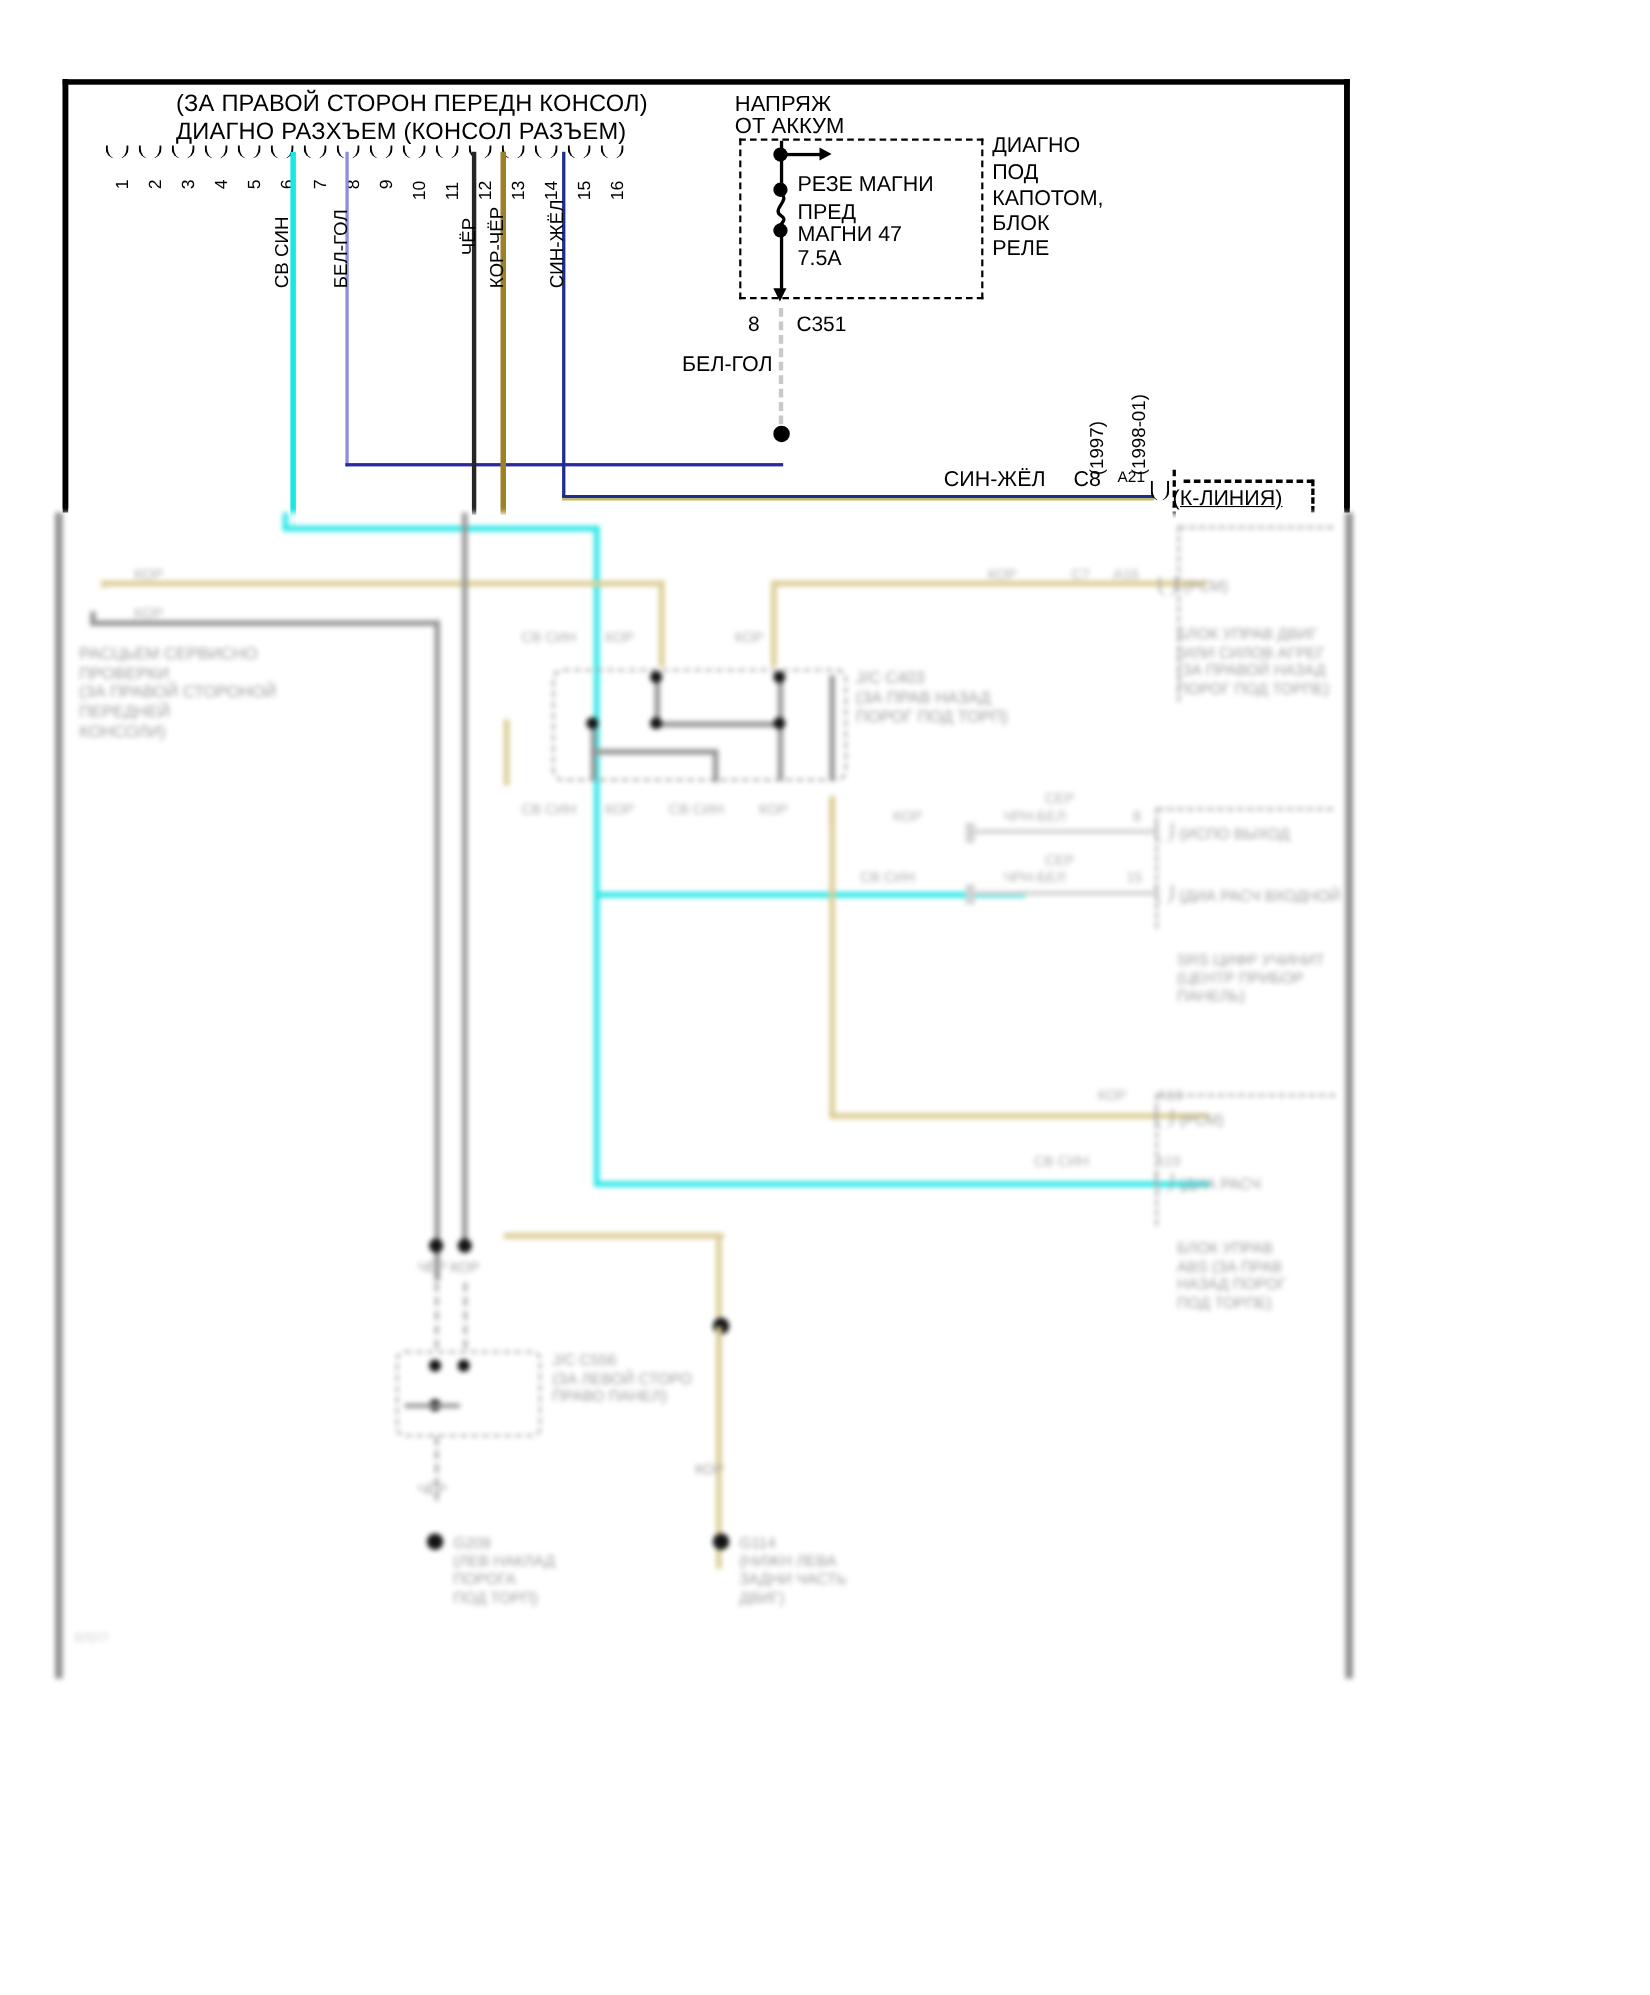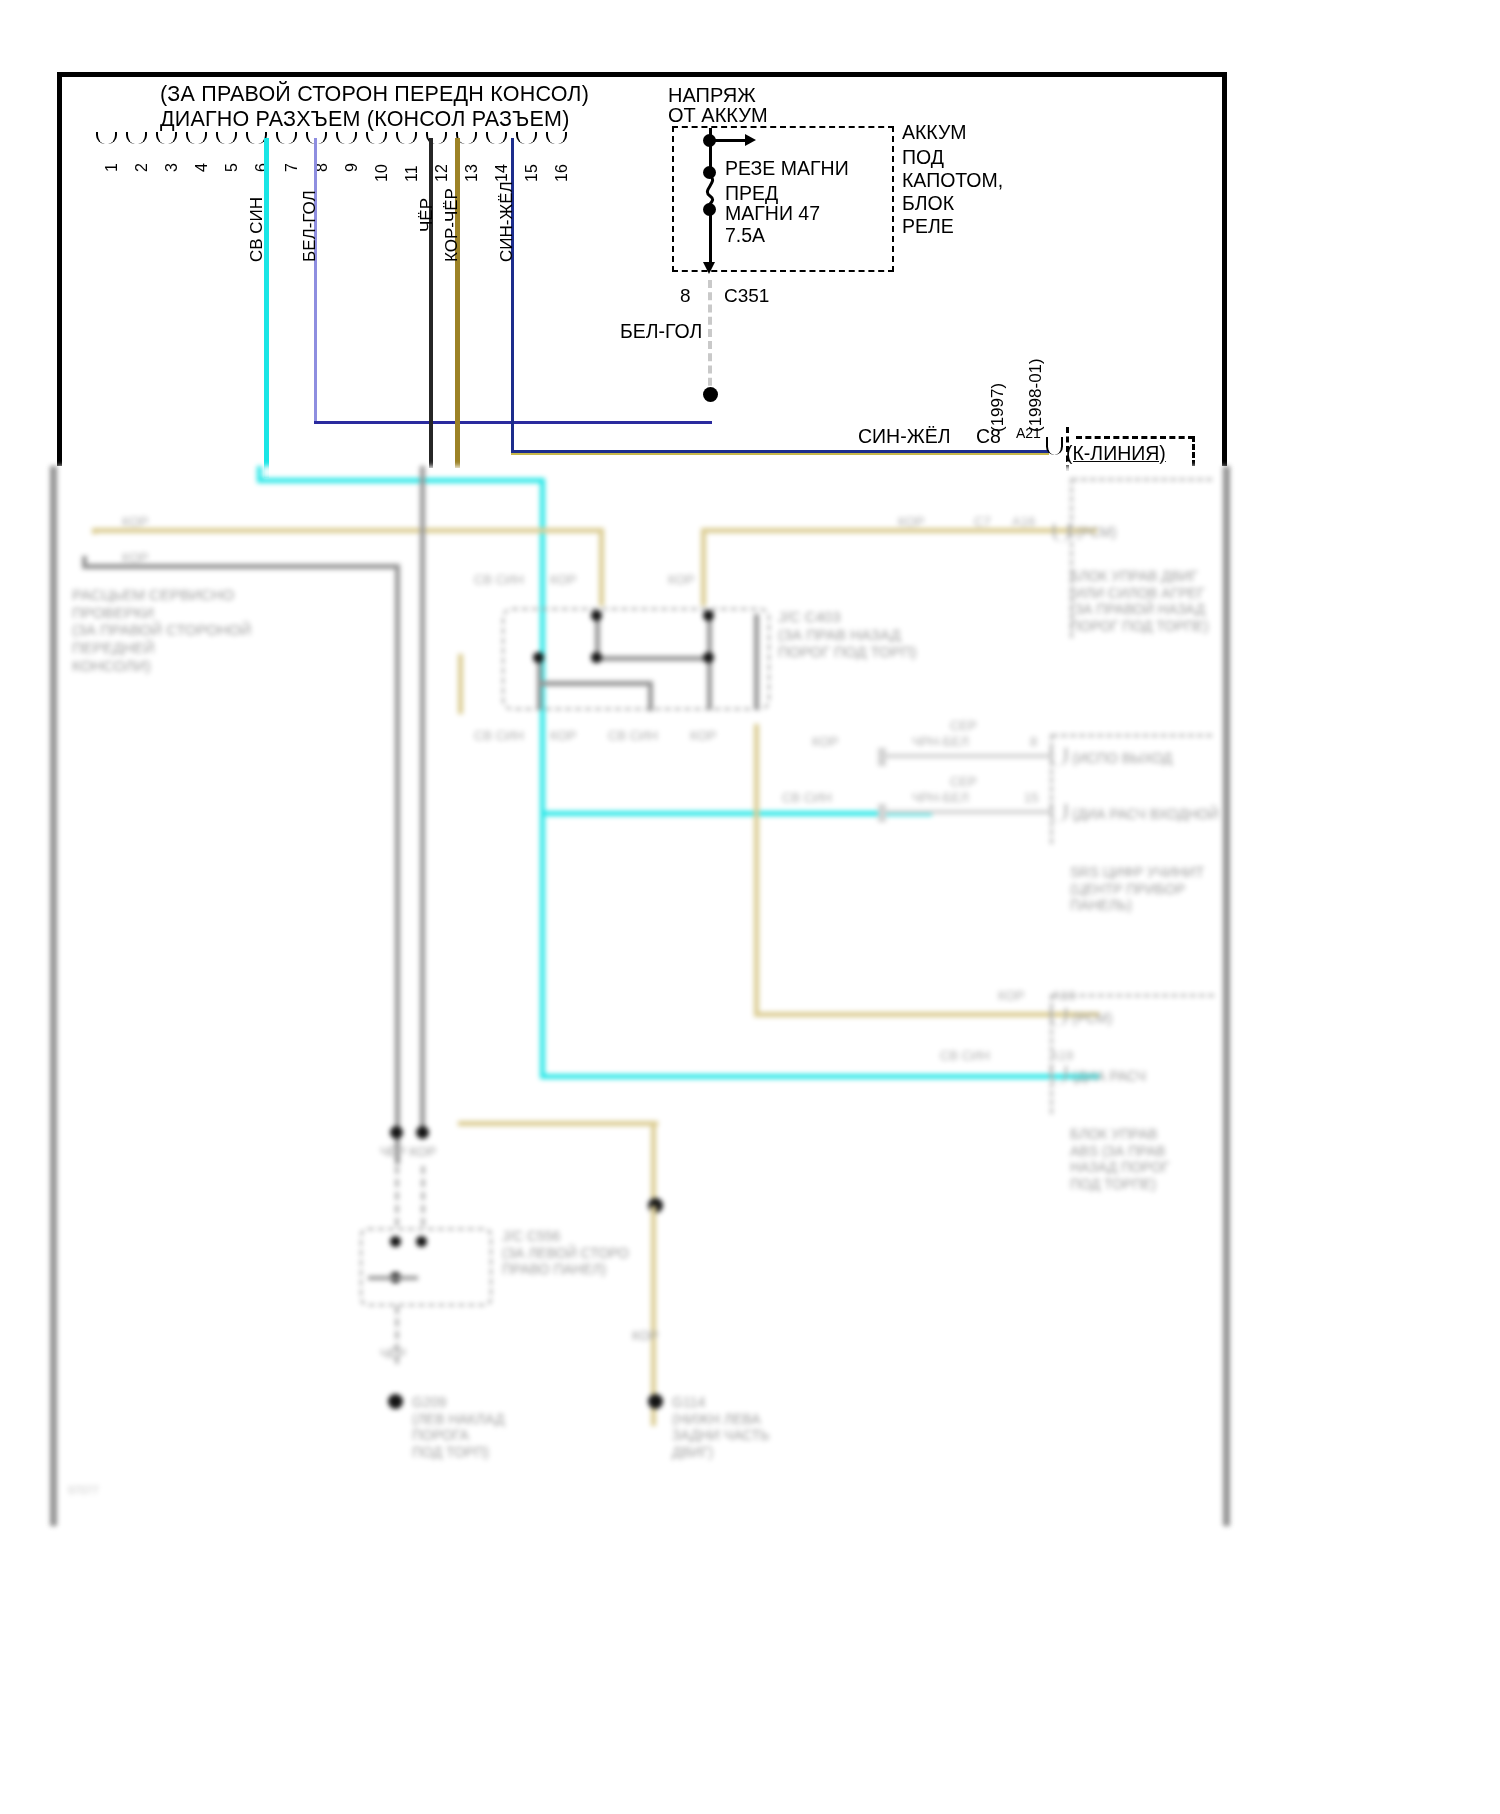--- a/index.html
+++ b/index.html
@@ -123,21 +123,21 @@
   </svg>
   <div class="dot" style="left:703px;top:203px;width:13px;height:13px;"></div>
   <div class="wire" style="left:709px;top:212px;width:3px;height:52px;"></div>
   <div class="abs" style="left:703px;top:262px;width:0;height:0;border-top:12px solid #000;border-left:6.5px solid transparent;border-right:6.5px solid transparent;"></div>
 
   <div class="txt" style="left:725px;top:157px;font-size:19.5px;">РЕЗЕ МАГНИ</div>
   <div class="txt" style="left:725px;top:182px;font-size:19.5px;">ПРЕД</div>
   <div class="txt" style="left:725px;top:202px;font-size:19.5px;">МАГНИ 47</div>
   <div class="txt" style="left:725px;top:224px;font-size:19.5px;">7.5A</div>
 
-  <div class="txt" style="left:902px;top:121px;font-size:19.5px;">АККУМ</div>
+  <div class="txt" style="left:902px;top:121px;font-size:19.5px;">ДИАГНО</div>
   <div class="txt" style="left:902px;top:146px;font-size:19.5px;">ПОД</div>
   <div class="txt" style="left:902px;top:169px;font-size:19.5px;">КАПОТОМ,</div>
   <div class="txt" style="left:902px;top:192px;font-size:19.5px;">БЛОК</div>
   <div class="txt" style="left:902px;top:215px;font-size:19.5px;text-align:right;">РЕЛЕ</div>
 
   <div class="txt" style="left:680px;top:285px;font-size:19px;">8</div>
   <div class="txt" style="left:724px;top:285px;font-size:19px;">C351</div>
   <div class="abs" style="left:708px;top:280px;width:0;height:118px;border-left:4px dashed #c9c9c9;"></div>
   <div class="txt" style="left:620px;top:320px;font-size:19.5px;">БЕЛ-ГОЛ</div>
   <div class="dot" style="left:703px;top:387px;width:15px;height:15px;"></div>

